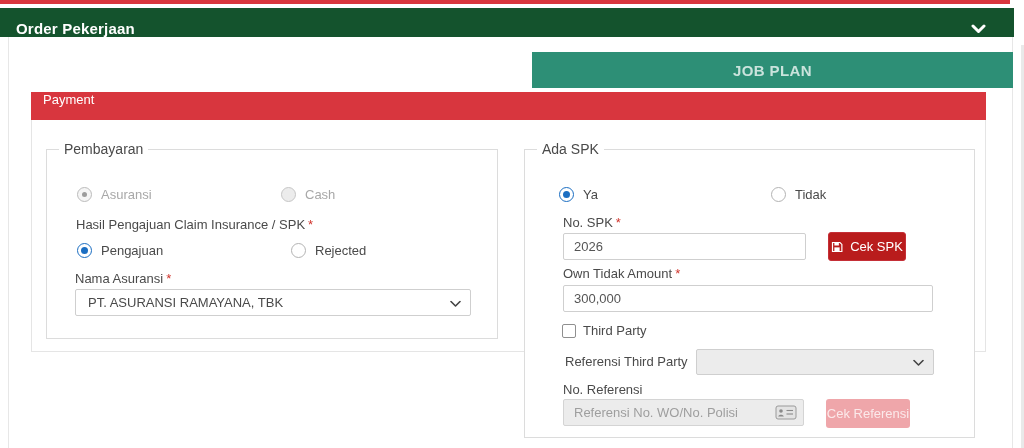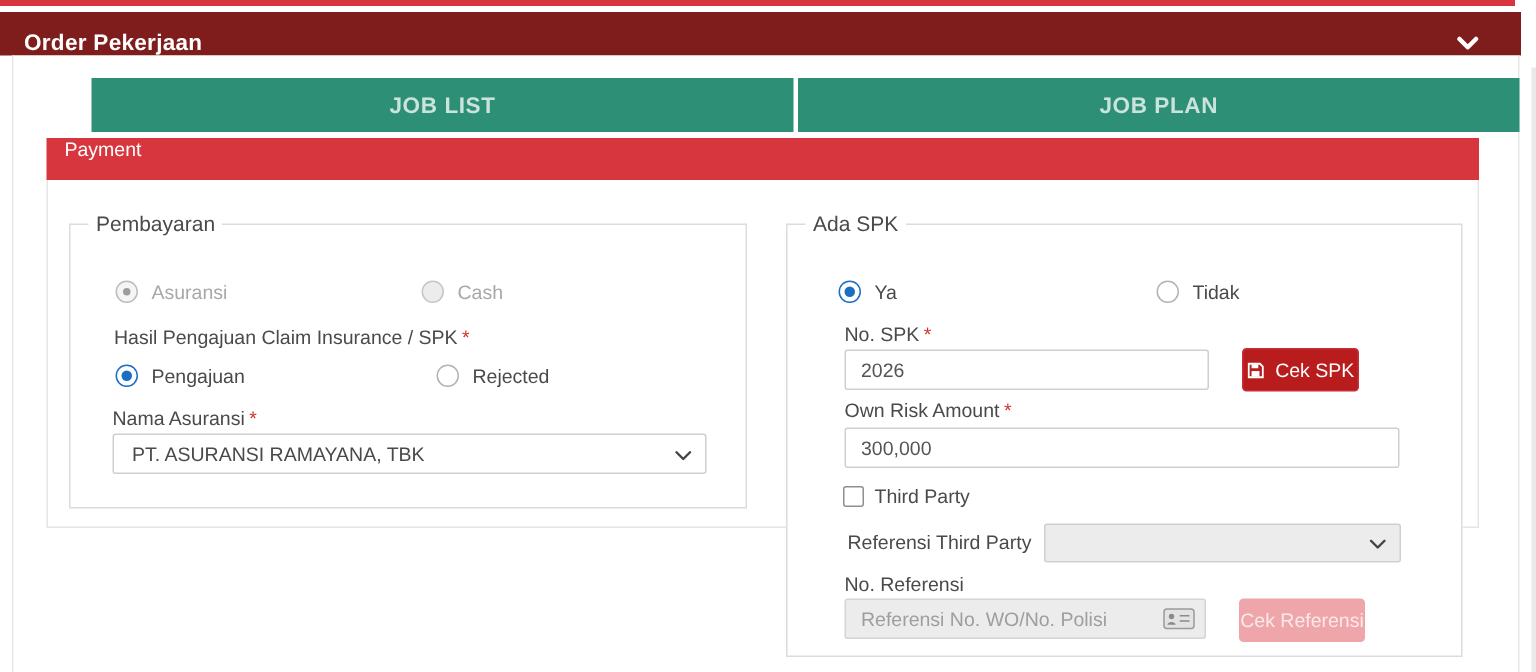--- a/index.html
+++ b/index.html
@@ -1,21 +1,21 @@
 <!DOCTYPE html>
 <html><head>
 <meta charset="utf-8">
 <style>
   *{box-sizing:border-box;margin:0;padding:0}
   html,body{width:1024px;height:448px;background:#fdfdfd}
   body{font-family:"Liberation Sans",sans-serif;overflow:hidden}
   .page{position:relative;width:1024px;height:448px;background:#fff}
 
   .top-strip{position:absolute;left:0;top:0;width:1010px;height:4px;background:#d8363e}
-  .order-header{position:absolute;left:0;top:8px;width:1014px;height:29px;background:#7f1d1d;
+  .order-header{position:absolute;left:0;top:8px;width:1014px;height:29px;background:#14532d;
     display:flex;align-items:center;justify-content:space-between;padding:12px 28px 0 16px}
   .order-title{color:#fff;font-weight:bold;font-size:15px;letter-spacing:.2px}
 
   .panel{position:absolute;left:8px;top:37px;width:1005px;height:411px;background:#fff;
     border-left:1px solid #e7e7e7;border-right:1px solid #e7e7e7}
   .scroll-strip{position:absolute;right:0;top:45px;width:3px;height:403px;background:#e9e9e9}
 
   .tab{position:absolute;top:15px;height:36px;background:#2d8f76;color:rgba(255,255,255,.75);
     font-weight:bold;font-size:15px;letter-spacing:.4px;display:flex;align-items:center;justify-content:center;cursor:pointer}
   .tab-joblist{left:52px;width:468px}
@@ -93,23 +93,20 @@
     <span class="order-title">Order Pekerjaan</span>
     <span style="display:flex">
       <svg width="15" height="10" viewBox="0 0 15 10">
           <path d="M2 2 L7.5 7.5 L13 2" fill="none" stroke="#ffffff" stroke-width="3" stroke-linecap="round" stroke-linejoin="round"></path>
         </svg>
     </span>
   </div>
 
   <div class="panel">
 
-    <div class="tab tab-joblist">
-      <span>JOB LIST</span>
-    </div>
     <div class="tab tab-jobplan">
       <span>JOB PLAN</span>
     </div>
 
     <div class="pay-header">
       <span>Payment</span>
     </div>
 
     <div class="pay-body">
 
@@ -172,21 +169,21 @@
             <svg width="12" height="12" viewBox="0 0 16 16">
                 <path d="M2 2 h10 l2.5 2.5 V14 H2 Z" fill="none" stroke="#ffffff" stroke-width="1.6"></path>
                 <rect x="4.5" y="8.5" width="7" height="5" fill="#ffffff"></rect>
                 <rect x="4.5" y="2.5" width="6" height="3.5" fill="#ffffff"></rect>
               </svg>
           </span>
           <span>Cek SPK</span>
         </button>
 
         <div class="lbl s-own">
-          <span>Own Risk Amount</span><span class="req">*</span>
+          <span>Own Tidak Amount</span><span class="req">*</span>
         </div>
         <input class="input s-input2" type="text" value="300,000" style="">
 
         <div class="item s-check" style="gap:7px">
           <span class="checkbox"></span>
           <span>Third Party</span>
         </div>
 
         <div class="lbl s-reftp">
           <span>Referensi Third Party</span>

